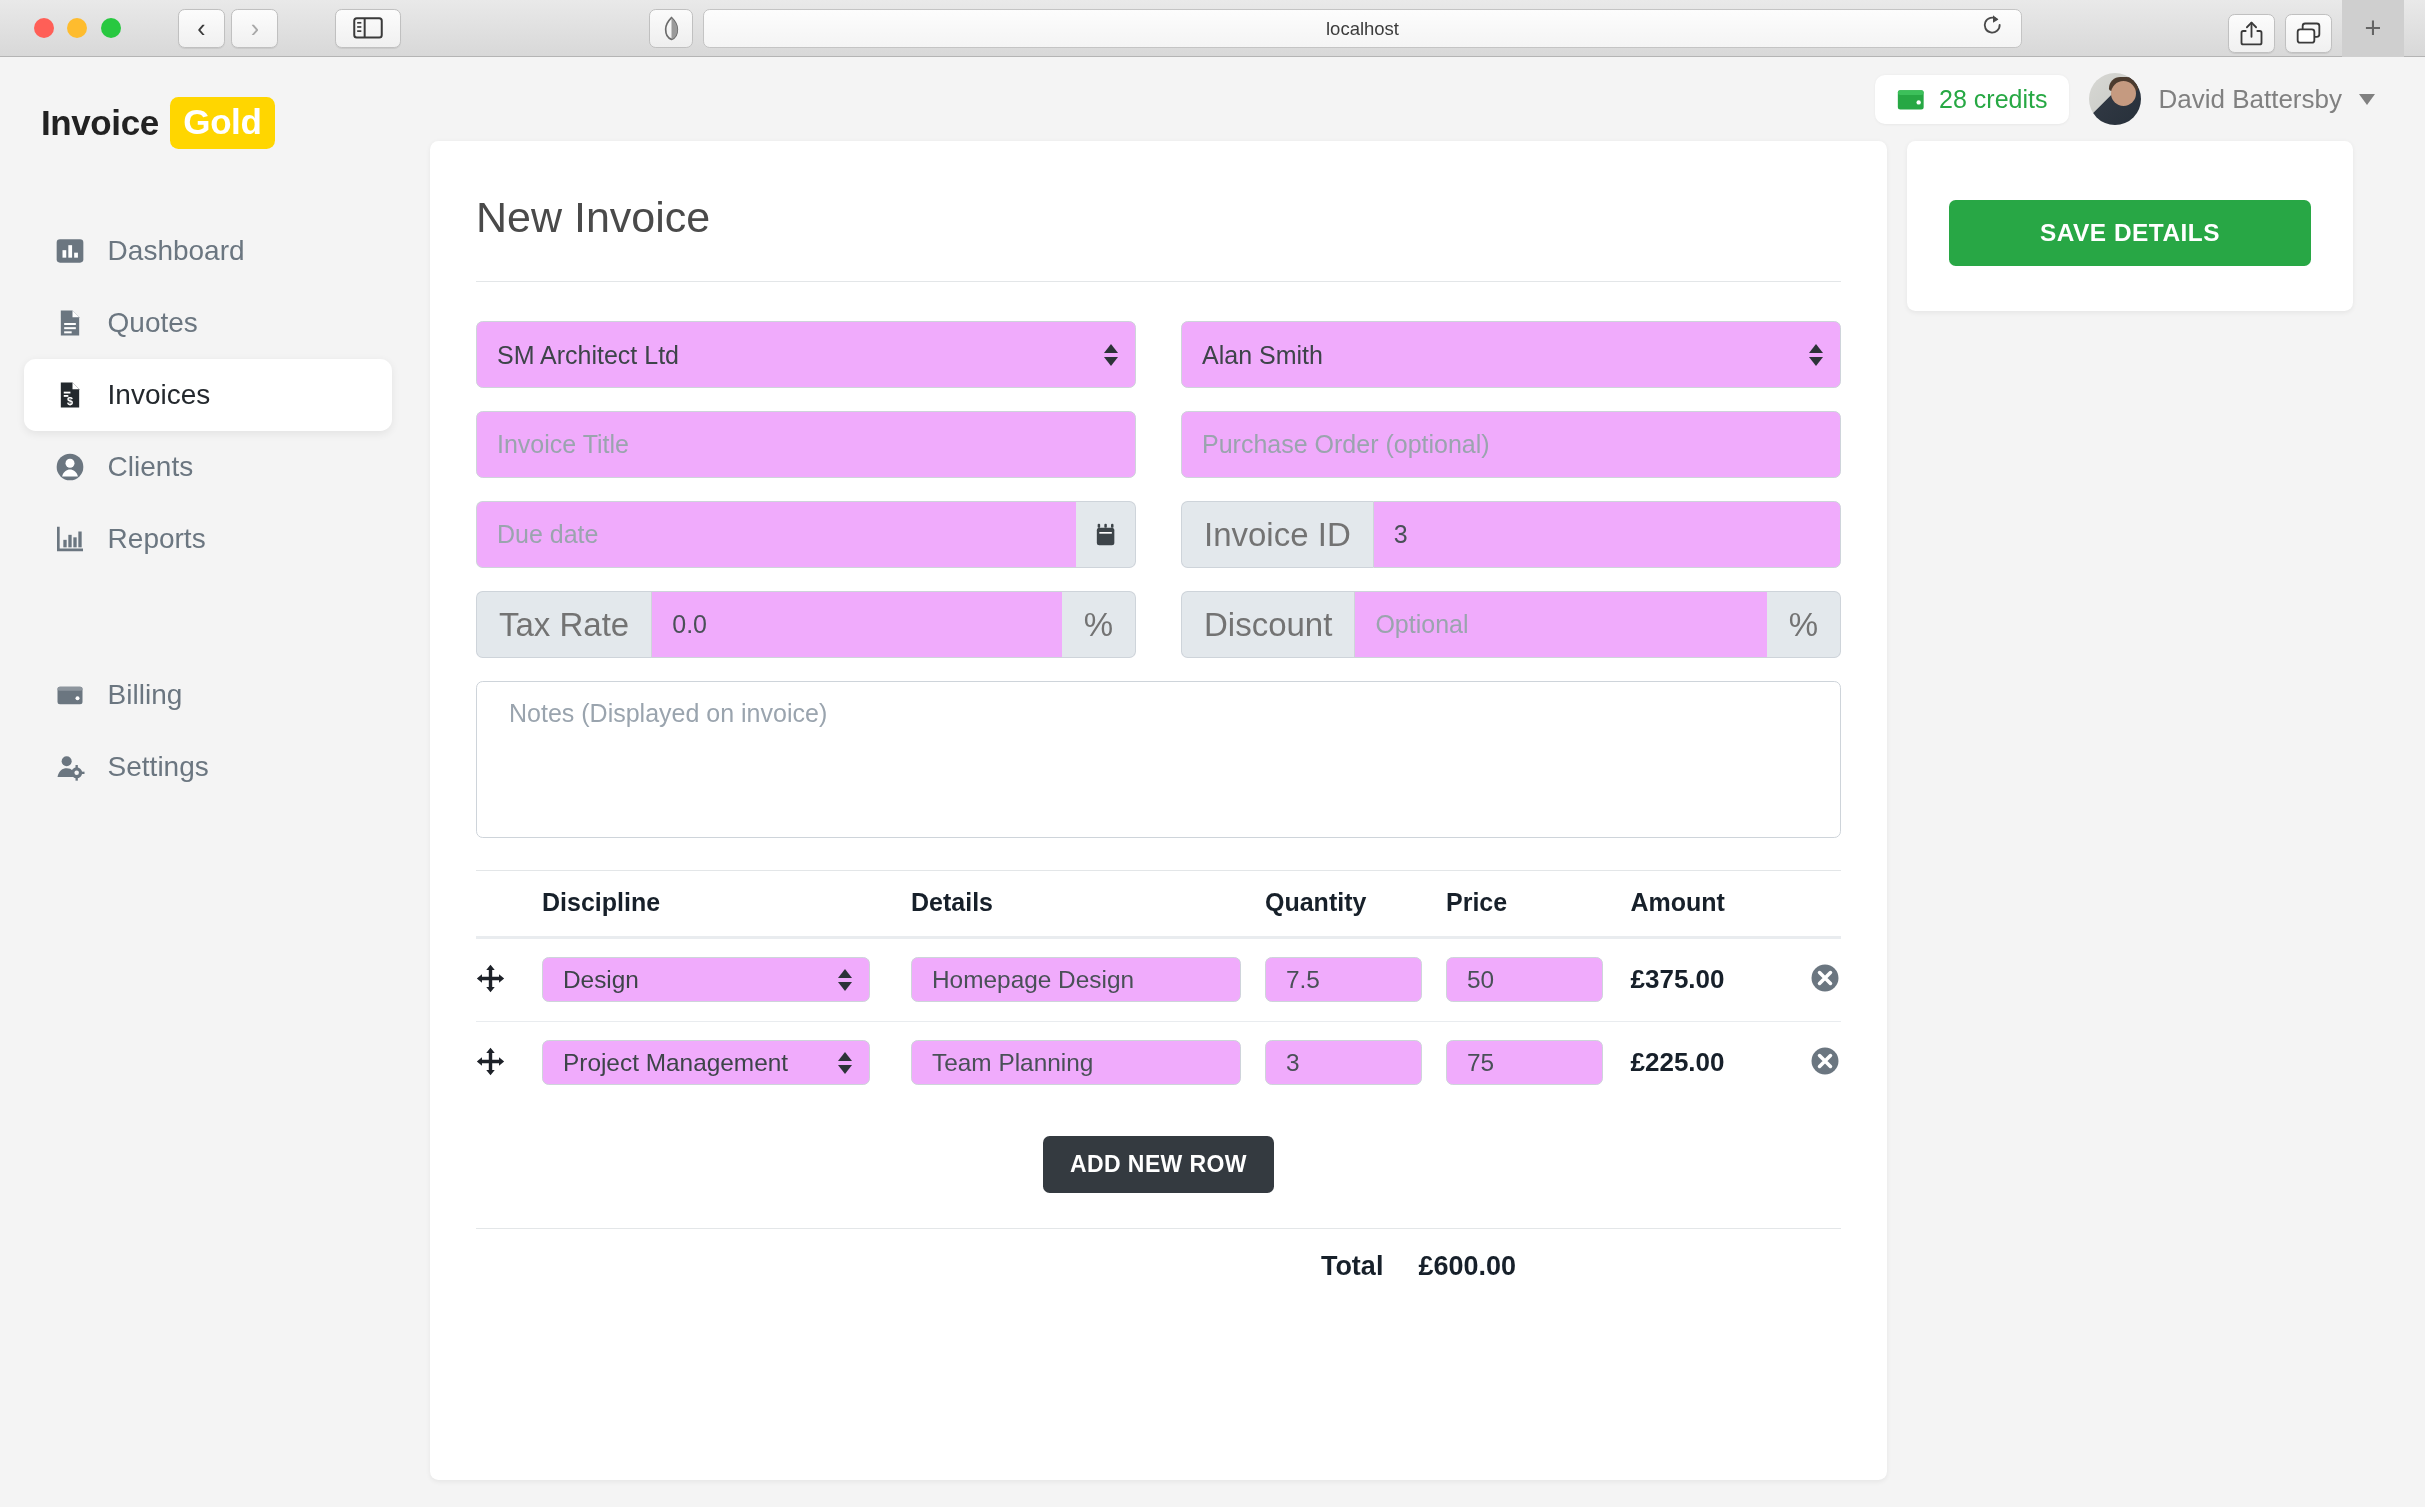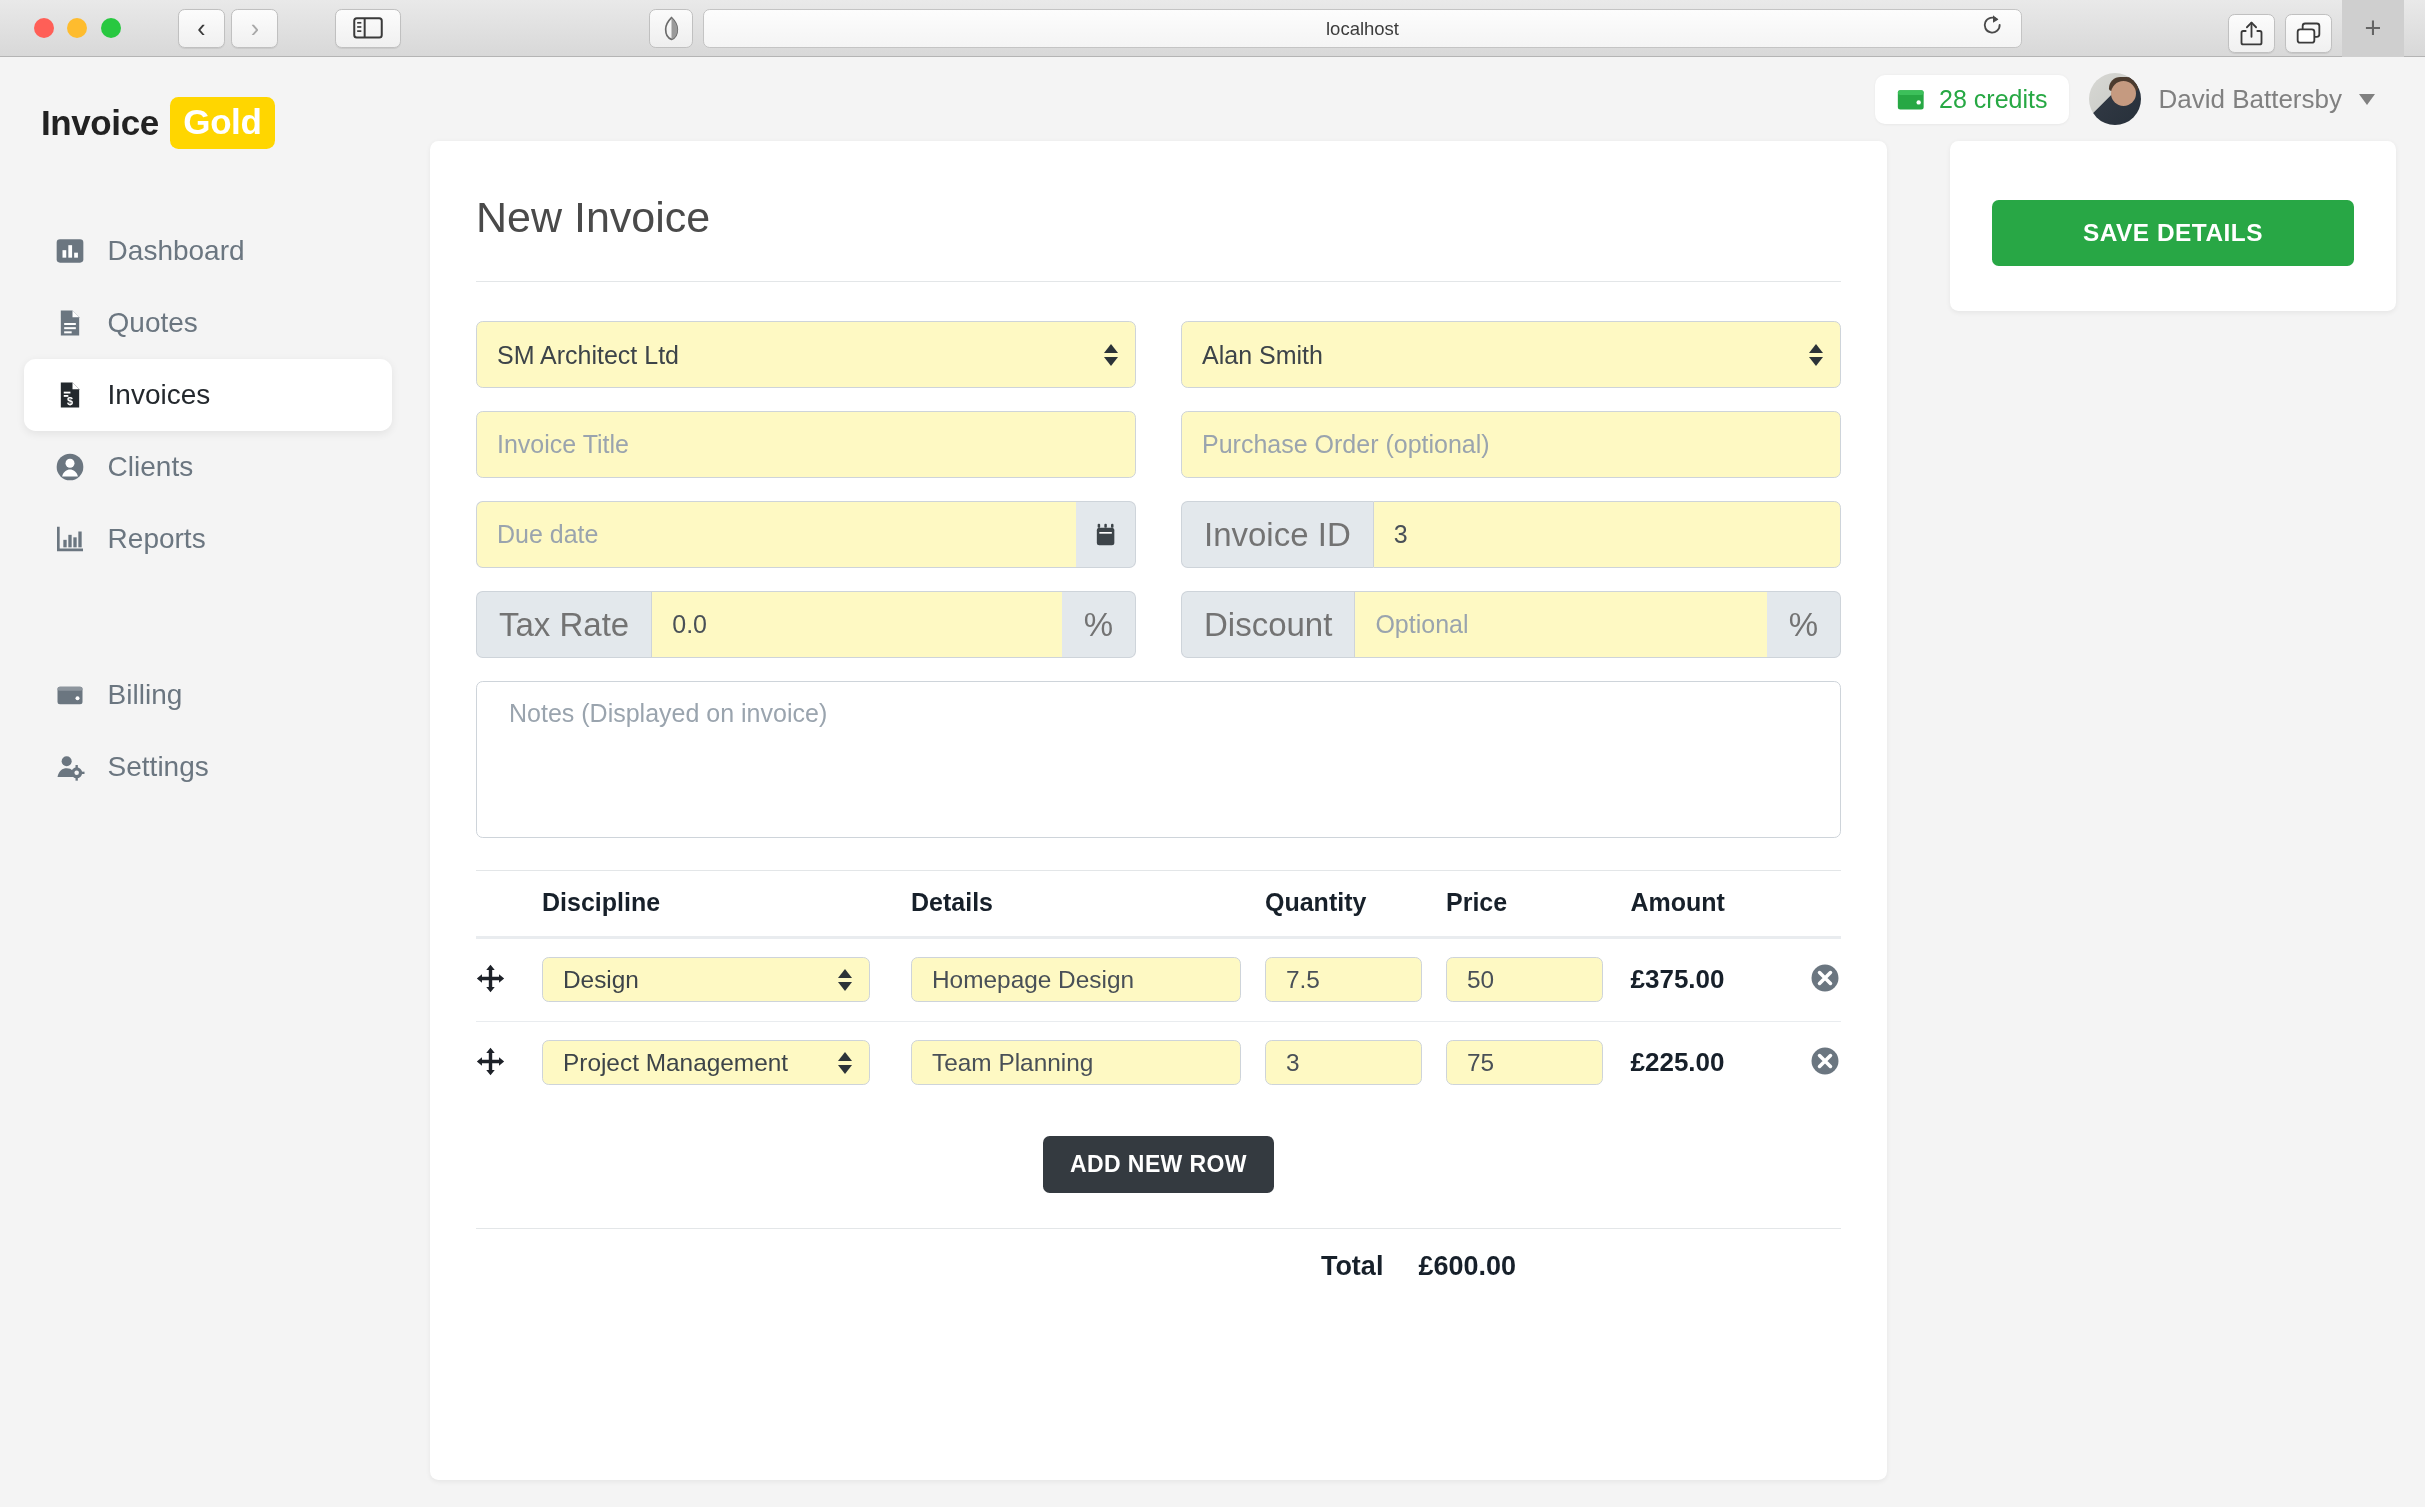--- a/index.html
+++ b/index.html
@@ -107,21 +107,21 @@
     position: absolute; width: 25px; height: 25px; border-radius: 50%;
     background: #c59a80; left: 22px; top: 7.6px;
   }
   .avatar .hair {
     position: absolute; width: 29px; height: 13.5px; border-radius: 14.3px 14.3px 3.4px 3.4px;
     background: #4c3b2e; left: 20px; top: 4.2px;
   }
   .user-name { font-size: 26px; color: #808080; }
   .caret-down { width: 0; height: 0; border-left: 8.4px solid transparent; border-right: 8.4px solid transparent; border-top: 11px solid #808080; }
 
-  .content-row { display: flex; gap: 63px; padding: 0 0 0 0; align-items: flex-start; }
+  .content-row { display: flex; gap: 20px; padding: 0 0 0 0; align-items: flex-start; }
 
   .card {
     background: #fff; border-radius: 8.4px;
     box-shadow: 0 1.7px 5px rgba(0,0,0,0.06);
   }
   .invoice-card { width: 1457px; padding: 52px 46px 0; min-height: 1339px; }
   .side-card { width: 446px; padding: 45px 42px; }
 
   .page-title { font-size: 43px; font-weight: 300; color: #4a4a4a; margin: 0 0 39px; }
   .hr { border: 0; border-top: 1.7px solid #e3e6e8; margin: 0 0 39px; }
@@ -133,21 +133,21 @@
     font-family: "Liberation Sans", sans-serif; cursor: pointer; margin-top: 14px;
   }
 
   
   .form-row { display: flex; gap: 45px; margin-bottom: 23px; }
   .col { flex: 1; min-width: 0; }
 
   .ctl {
     width: 100%; height: 67px;
     border: 1.7px solid #ced4da; border-radius: 6.7px;
-    background: #fef9c3; font-size: 25px; color: #495057;
+    background: #f0abfc; font-size: 25px; color: #495057;
     padding: 0 20px; font-family: "Liberation Sans", sans-serif;
     outline: none;
   }
   .ctl::placeholder { color: #9aa4ae; }
 
   .select-wrap { position: relative; width: 100%; }
   .select-wrap .ctl { appearance: none; -webkit-appearance: none; padding-right: 52px; color: #3d4449; }
   .sel-arrows {
     position: absolute; right: 18.5px; top: 50%; transform: translateY(-50%);
     display: flex; flex-direction: column; gap: 4.2px; pointer-events: none;

